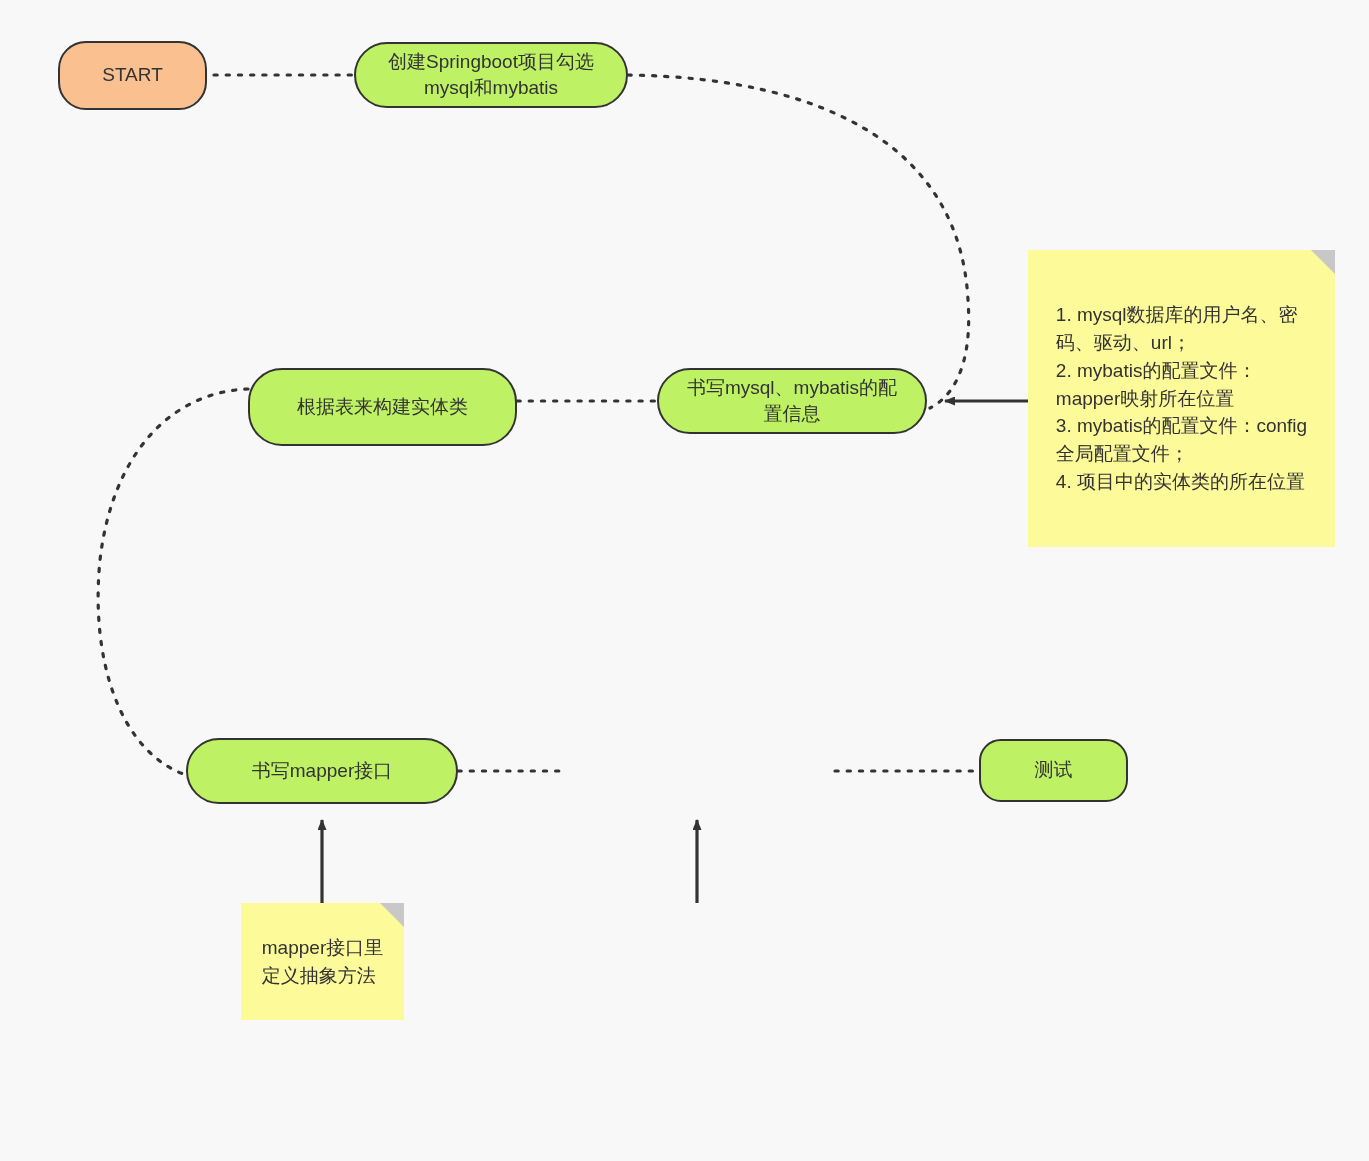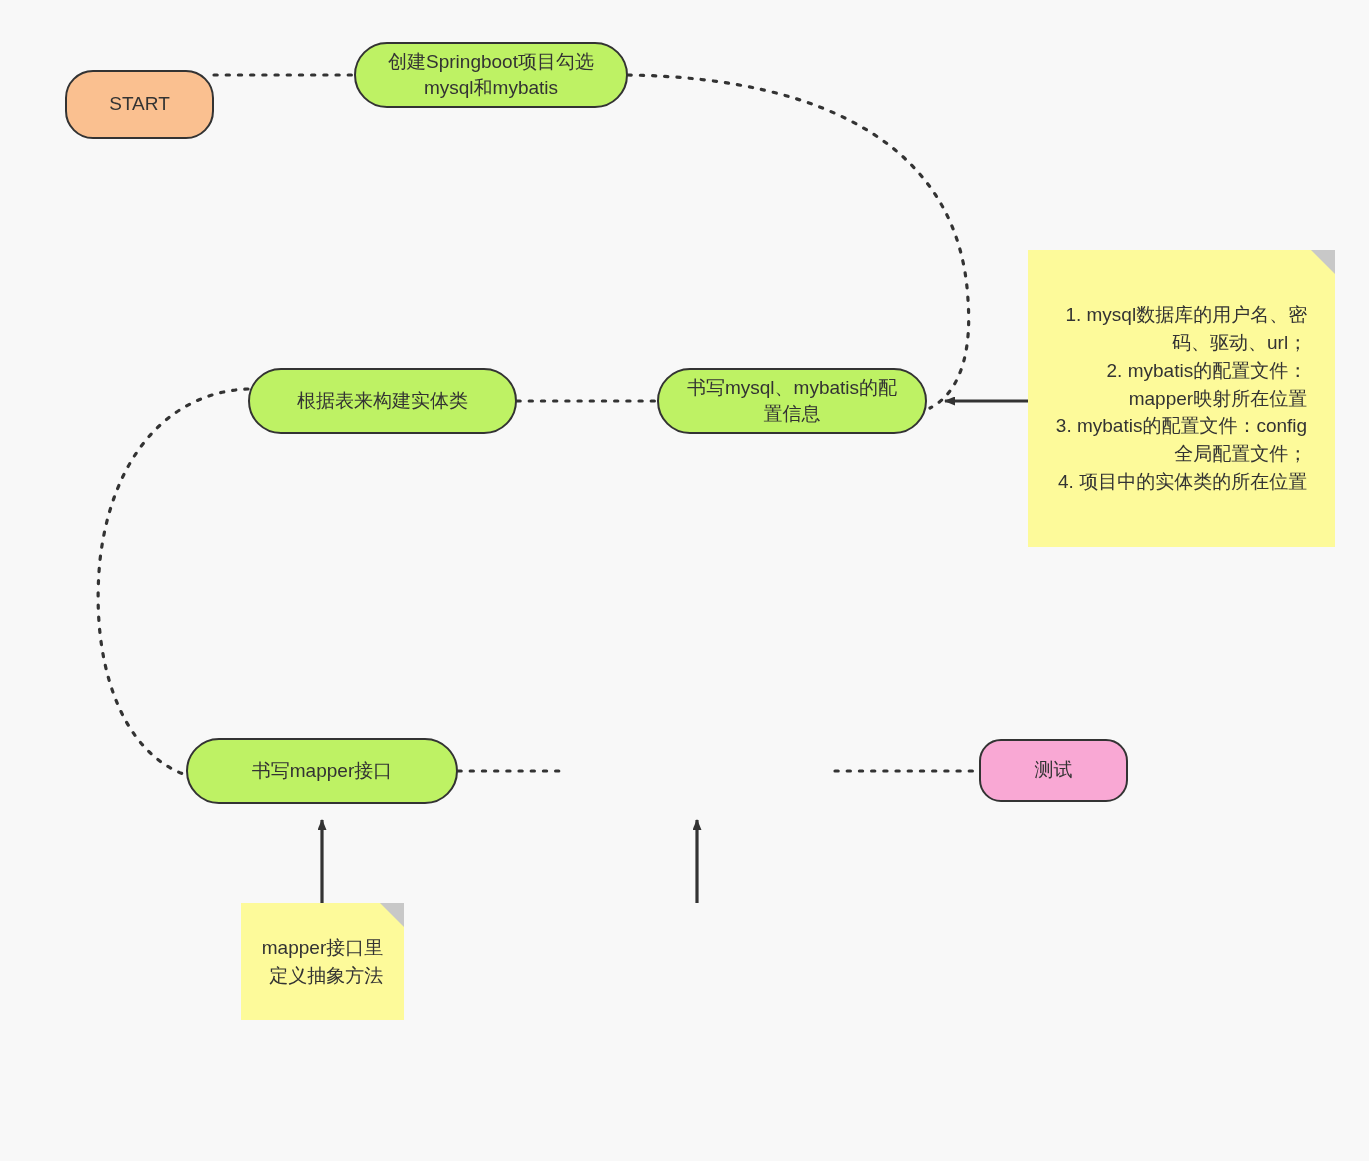--- a/index.html
+++ b/index.html
@@ -39,31 +39,31 @@
     color: #333333;
     font-size: 19px;
     line-height: 1.38;
     padding: 4px 14px;
   }
   .node.start-node {
     background: #fac090;
     border-radius: 28px;
   }
   .node.end-node {
-    background: #f9a8d4;
+    background: #bef264;
     border-radius: 22px;
   }
   .note {
     position: absolute;
     box-sizing: border-box;
     background: #fdfa9a;
     display: flex;
     align-items: center;
     justify-content: center;
-    text-align: right;
+    text-align: left;
     color: #333333;
     font-size: 19px;
     line-height: 1.46;
     padding: 10px 12px;
   }
   .note .fold {
     position: absolute;
     top: 0;
     right: 0;
     width: 0;
@@ -104,30 +104,30 @@
 
     <path d="M 835 771 L 979 771" fill="none" stroke="#333333" stroke-width="3.2" stroke-dasharray="3.2 9" stroke-linecap="round"></path>
 
     <path d="M 1028 401 L 945 401" fill="none" stroke="#333333" stroke-width="3.2" marker-end="url(#arrowhead)"></path>
 
     <path d="M 322 903 L 322 820" fill="none" stroke="#333333" stroke-width="3.2" marker-end="url(#arrowhead)"></path>
 
     <path d="M 697 903 L 697 820" fill="none" stroke="#333333" stroke-width="3.2" marker-end="url(#arrowhead)"></path>
   </svg>
 
-  <div class="node start-node" style="left:65px; top:41px; width:149px; height:69px;margin-top:29px;">
+  <div class="node start-node" style="left:58px; top:41px; width:149px; height:69px;">
     <span class="node-label">START</span>
   </div>
 
   <div class="node" style="left:354px; top:42px; width:274px; height:66px;">
     <span class="node-label">创建Springboot项目勾选
 mysql和mybatis</span>
   </div>
 
-  <div class="node" style="left:248px; top:368px; width:269px; height:66px;align-items:center;">
+  <div class="node" style="left:248px; top:368px; width:269px; height:78px;align-items:center;">
     <span class="node-label">根据表来构建实体类</span>
   </div>
 
   <div class="node" style="left:657px; top:368px; width:270px; height:66px;">
     <span class="node-label">书写mysql、mybatis的配
 置信息</span>
   </div>
 
   <div class="node" style="left:186px; top:738px; width:272px; height:66px;">
     <span class="node-label">书写mapper接口</span>

